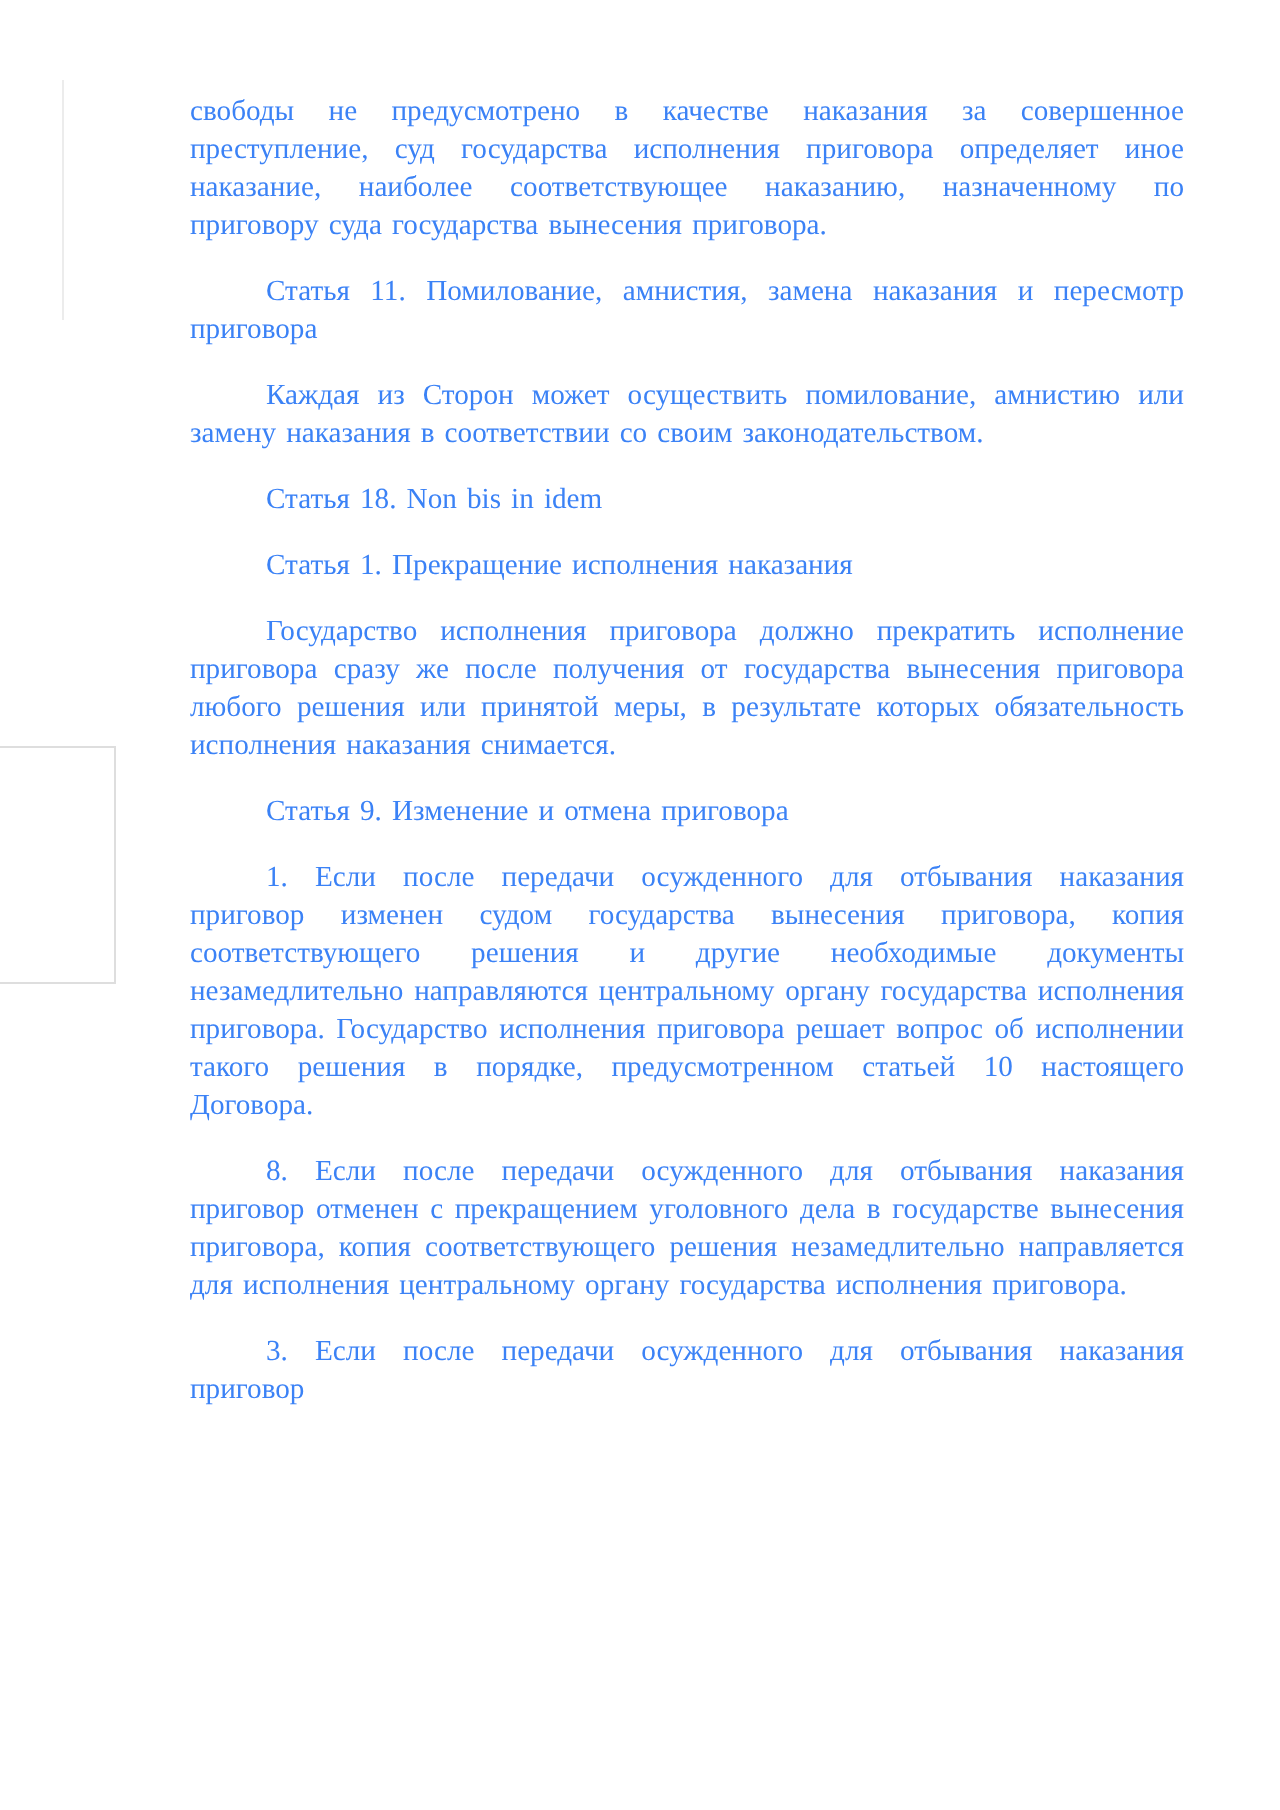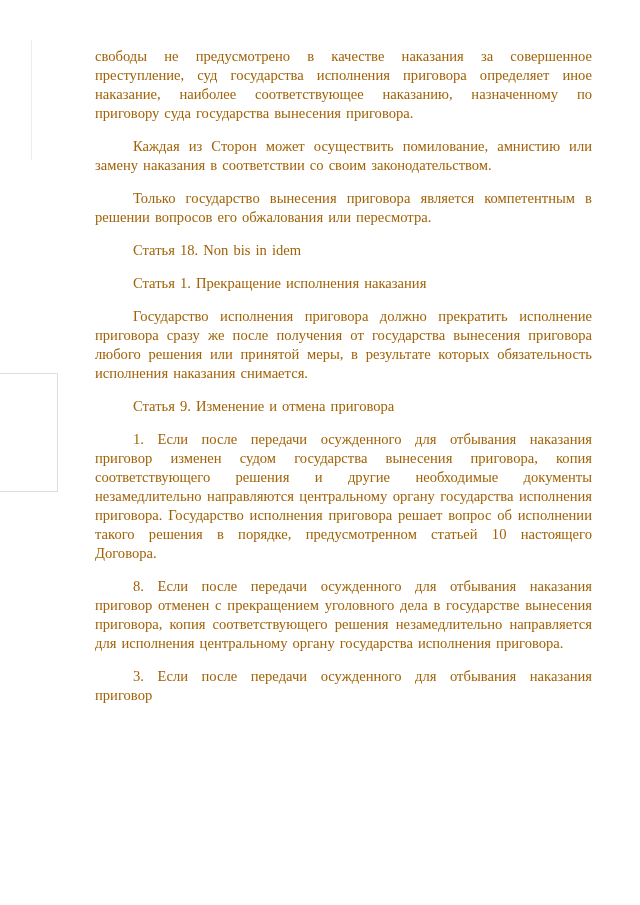--- a/index.html
+++ b/index.html
@@ -11,21 +11,21 @@
     position: relative;
     width: 640px;
     height: 905px;
     margin: 0 auto;
     background: #ffffff;
     box-sizing: border-box;
     padding: 47px 48px 40px 95px;
     font-family: "Liberation Serif", "DejaVu Serif", serif;
     font-size: 14.6px;
     line-height: 19px;
-    color: #a16207;
+    color: #3b82f6;
     text-align: justify;
     overflow: hidden;
   }
   .para {
     margin: 0 0 14px 0;
     text-indent: 38px;
     word-spacing: 1.4px;
   }
   .para.no-indent {
     text-indent: 0;
@@ -56,22 +56,22 @@
 </head>
 <body>
 
 <div class="page">
 
   <div class="artifact-box"></div>
   <div class="artifact-line"></div>
 
   <main>
     <p class="para no-indent">свободы не предусмотрено в качестве наказания за совершенное преступление, суд государства исполнения приговора определяет иное наказание, наиболее соответствующее наказанию, назначенному по приговору суда государства вынесения приговора.</p>
+    <p class="para heading">Статья 11. Помилование, амнистия, замена наказания и пересмотр приговора</p>
     <p class="para">Каждая из Сторон может осуществить помилование, амнистию или замену наказания в соответствии со своим законодательством.</p>
-    <p class="para">Только государство вынесения приговора является компетентным в решении вопросов его обжалования или пересмотра.</p>
     <p class="para heading">Статья 18. Non bis in idem</p>
     <p class="para heading">Статья 1. Прекращение исполнения наказания</p>
     <p class="para">Государство исполнения приговора должно прекратить исполнение приговора сразу же после получения от государства вынесения приговора любого решения или принятой меры, в результате которых обязательность исполнения наказания снимается.</p>
     <p class="para heading">Статья 9. Изменение и отмена приговора</p>
     <p class="para">1. Если после передачи осужденного для отбывания наказания приговор изменен судом государства вынесения приговора, копия соответствующего решения и другие необходимые документы незамедлительно направляются центральному органу государства исполнения приговора. Государство исполнения приговора решает вопрос об исполнении такого решения в порядке, предусмотренном статьей 10 настоящего Договора.</p>
     <p class="para">8. Если после передачи осужденного для отбывания наказания приговор отменен с прекращением уголовного дела в государстве вынесения приговора, копия соответствующего решения незамедлительно направляется для исполнения центральному органу государства исполнения приговора.</p>
     <p class="para">3. Если после передачи осужденного для отбывания наказания приговор</p>
   </main>
 
 </div>

